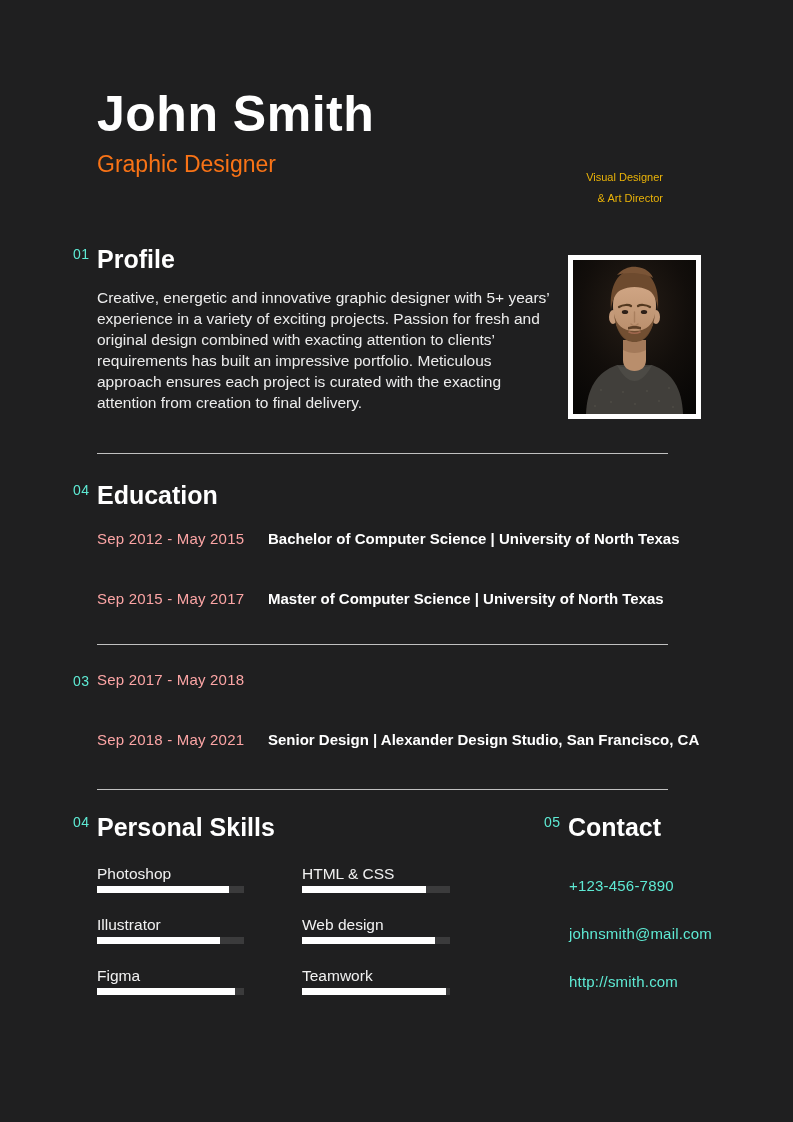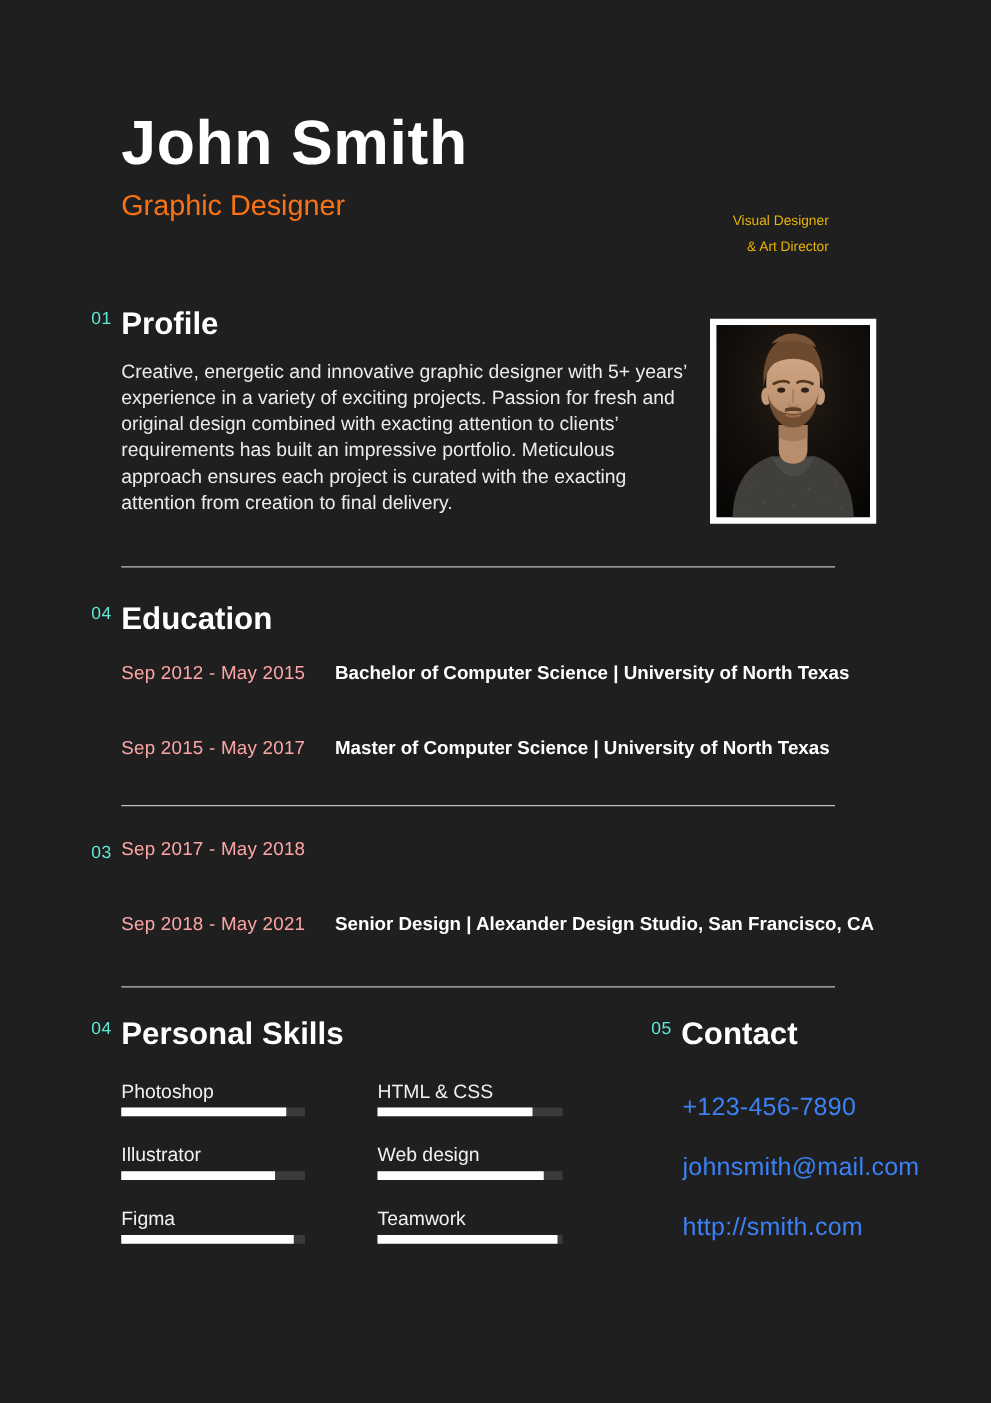--- a/index.html
+++ b/index.html
@@ -63,23 +63,23 @@
   .bottom { position:relative; margin-top:22px; }
   .skills-grid {
     margin-top:23px;
     display:grid; grid-template-columns:147px 148px;
     column-gap:58px; row-gap:23px; width:353px;
   }
   .skill-label { font-size:15.5px; line-height:18px; color:#f1f1f1; }
   .skill-bar { margin-top:3px; height:7px; background:#3b3b3c; }
   .skill-fill { height:100%; background:#ffffff; }
 
-  .contact-block { position:absolute; left:448px; top:0; width:160px; }
+  .contact-block { position:absolute; left:471px; top:0; width:160px; }
   .contact-items { margin-left:1px; margin-top:35px; }
-  .contact-item { font-size:20px; line-height:18px; color:#3b82f6; letter-spacing:0.2px; }
+  .contact-item { font-size:15px; line-height:18px; color:#5eead4; letter-spacing:0.2px; }
   .contact-item + .contact-item { margin-top:30px; }
 
   
   .photo-frame {
     position:absolute; left:568px; top:255px;
     width:133px; height:164px;
     background:#ffffff; padding:5px; box-sizing:border-box;
   }
   .photo-frame svg { display:block; width:123px; height:154px; }
 </style>

